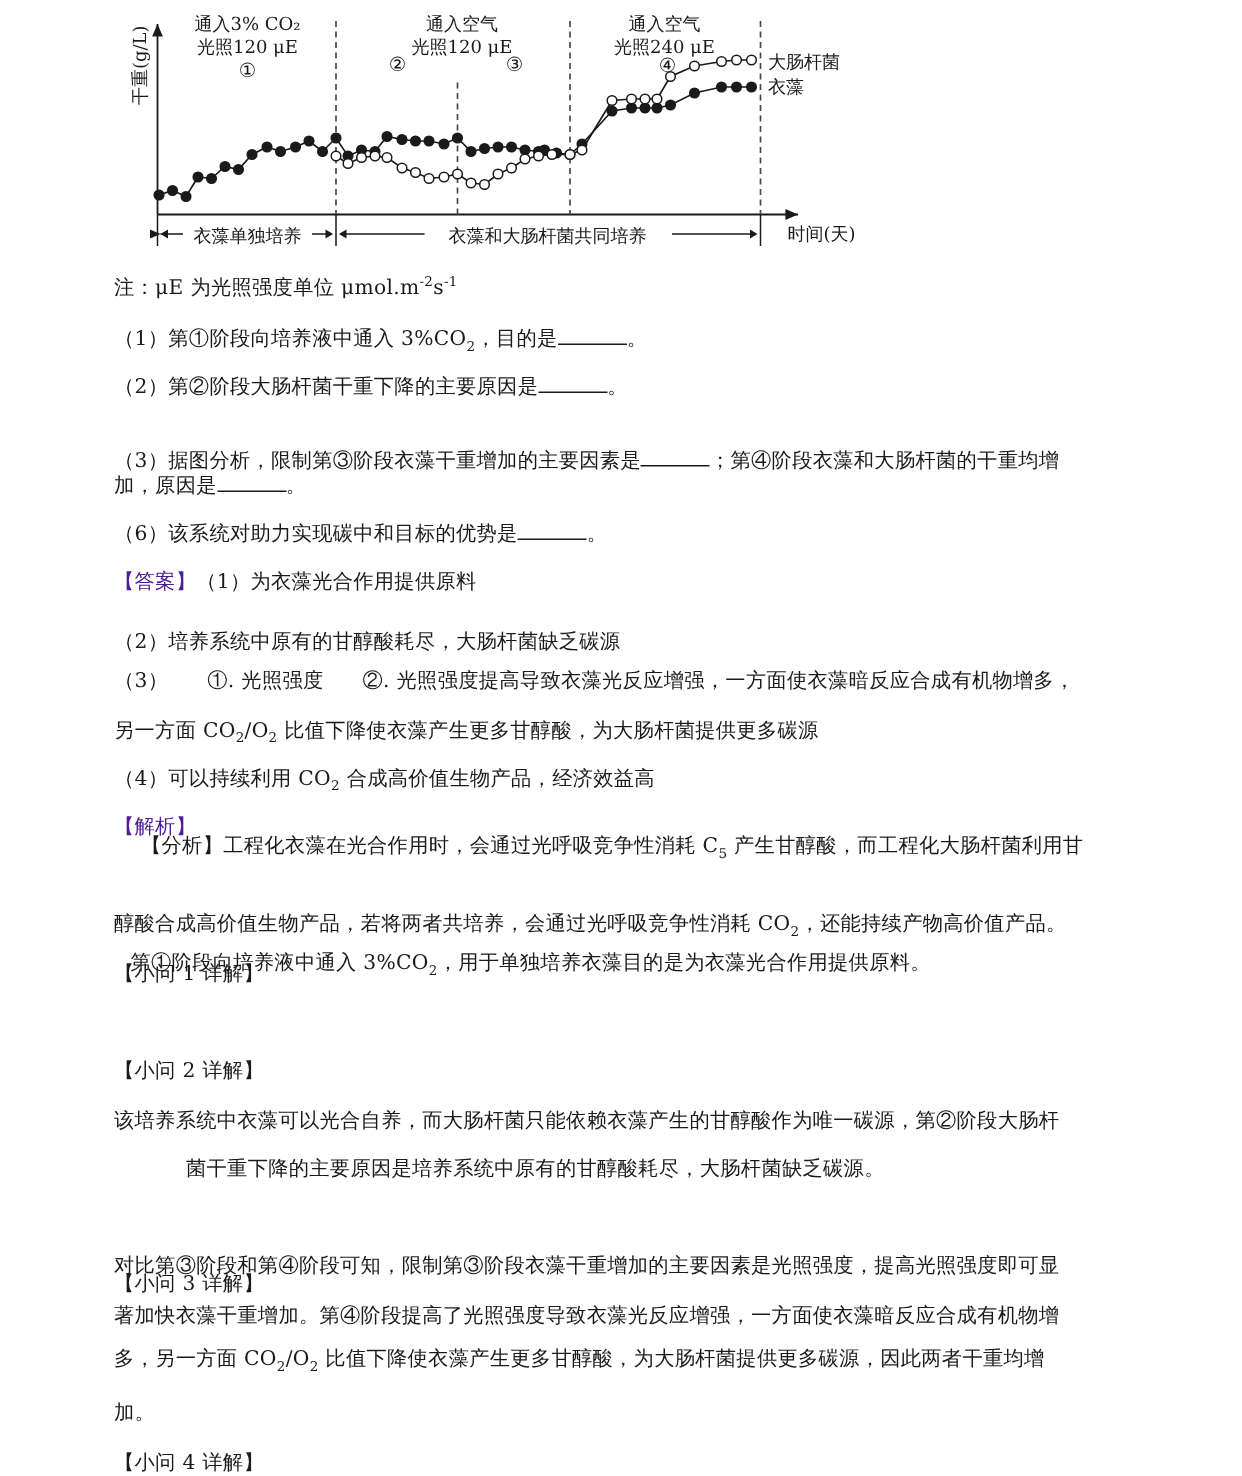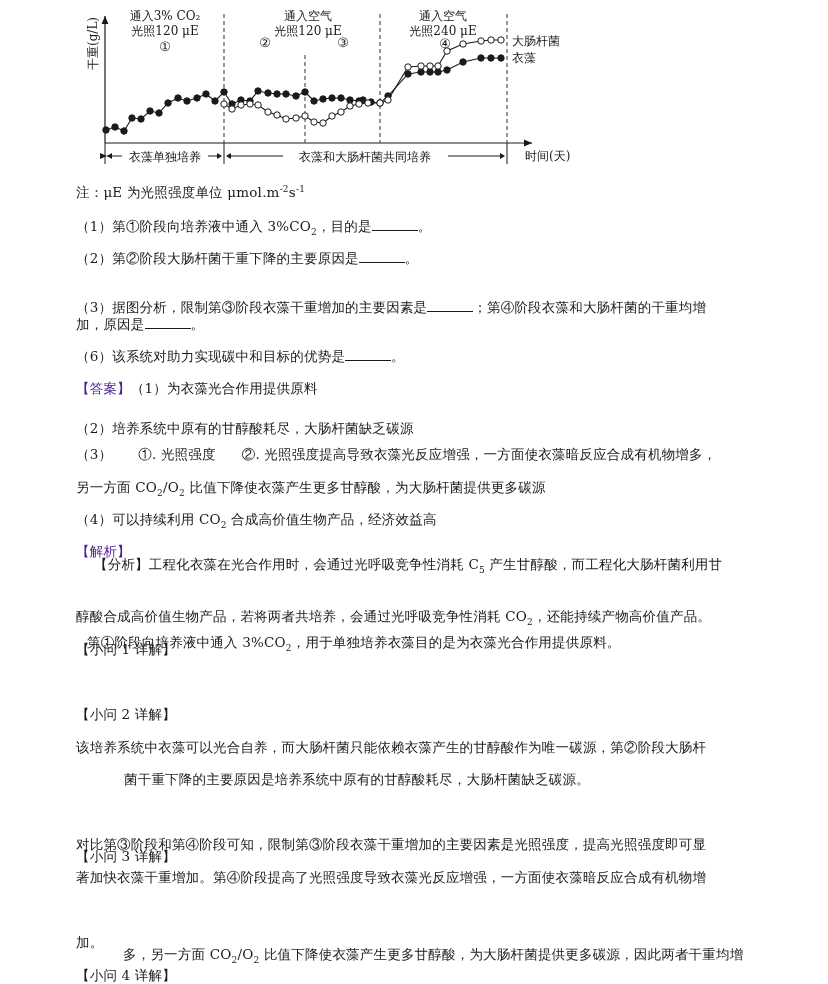--- a/index.html
+++ b/index.html
@@ -183,17 +183,17 @@
 <div class="line" style="top:639px;">【小问 1 详解】</div>
 <div class="line" style="top:632px;margin-left:11px;">
   <span>第①阶段向培养液中通入 3%CO</span><sub>2</sub><span>，用于单独培养衣藻目的是为衣藻光合作用提供原料。</span>
 </div>
 <div class="line" style="top:704px;">【小问 2 详解】</div>
 <div class="line" style="top:737px;">该培养系统中衣藻可以光合自养，而大肠杆菌只能依赖衣藻产生的甘醇酸作为唯一碳源，第②阶段大肠杆</div>
 <div class="line" style="top:769px;margin-left:48px;">菌干重下降的主要原因是培养系统中原有的甘醇酸耗尽，大肠杆菌缺乏碳源。</div>
 <div class="line" style="top:802px;margin-top:44px;">【小问 3 详解】</div>
 <div class="line" style="top:834px;">对比第③阶段和第④阶段可知，限制第③阶段衣藻干重增加的主要因素是光照强度，提高光照强度即可显</div>
 <div class="line" style="top:867px;">著加快衣藻干重增加。第④阶段提高了光照强度导致衣藻光反应增强，一方面使衣藻暗反应合成有机物增</div>
-<div class="line" style="top:944px;margin-left:47px;">
+<div class="line" style="top:896px;">
   <span>多，另一方面 CO</span><sub>2</sub><span>/O</span><sub>2</sub><span> 比值下降使衣藻产生更多甘醇酸，为大肠杆菌提供更多碳源，因此两者干重均增</span>
 </div>
 <div class="line" style="top:932px;">加。</div>
 <div class="line" style="top:965px;">【小问 4 详解】</div>
 
 </body></html>

